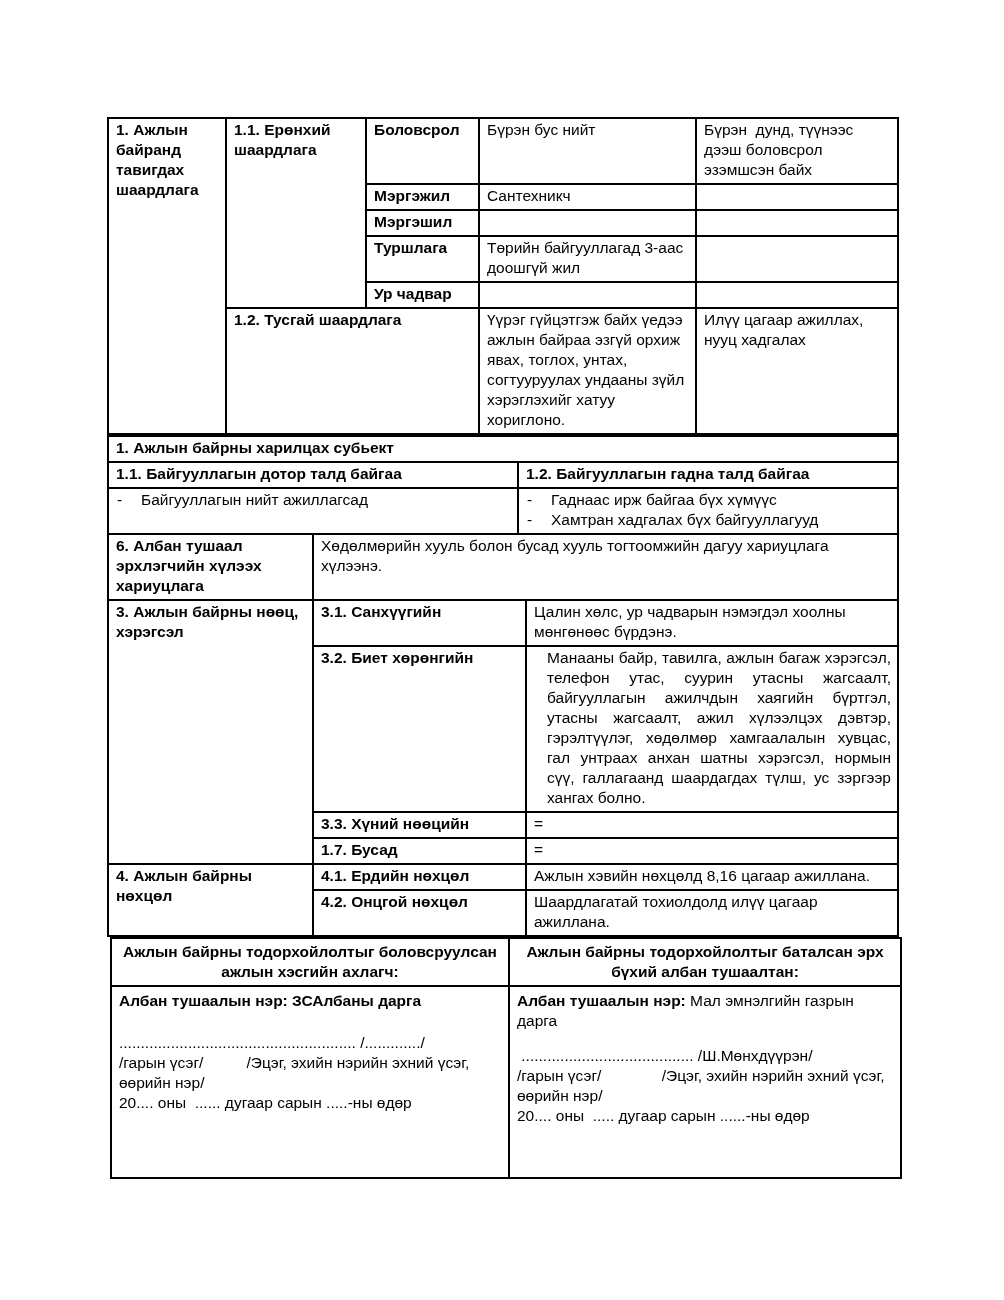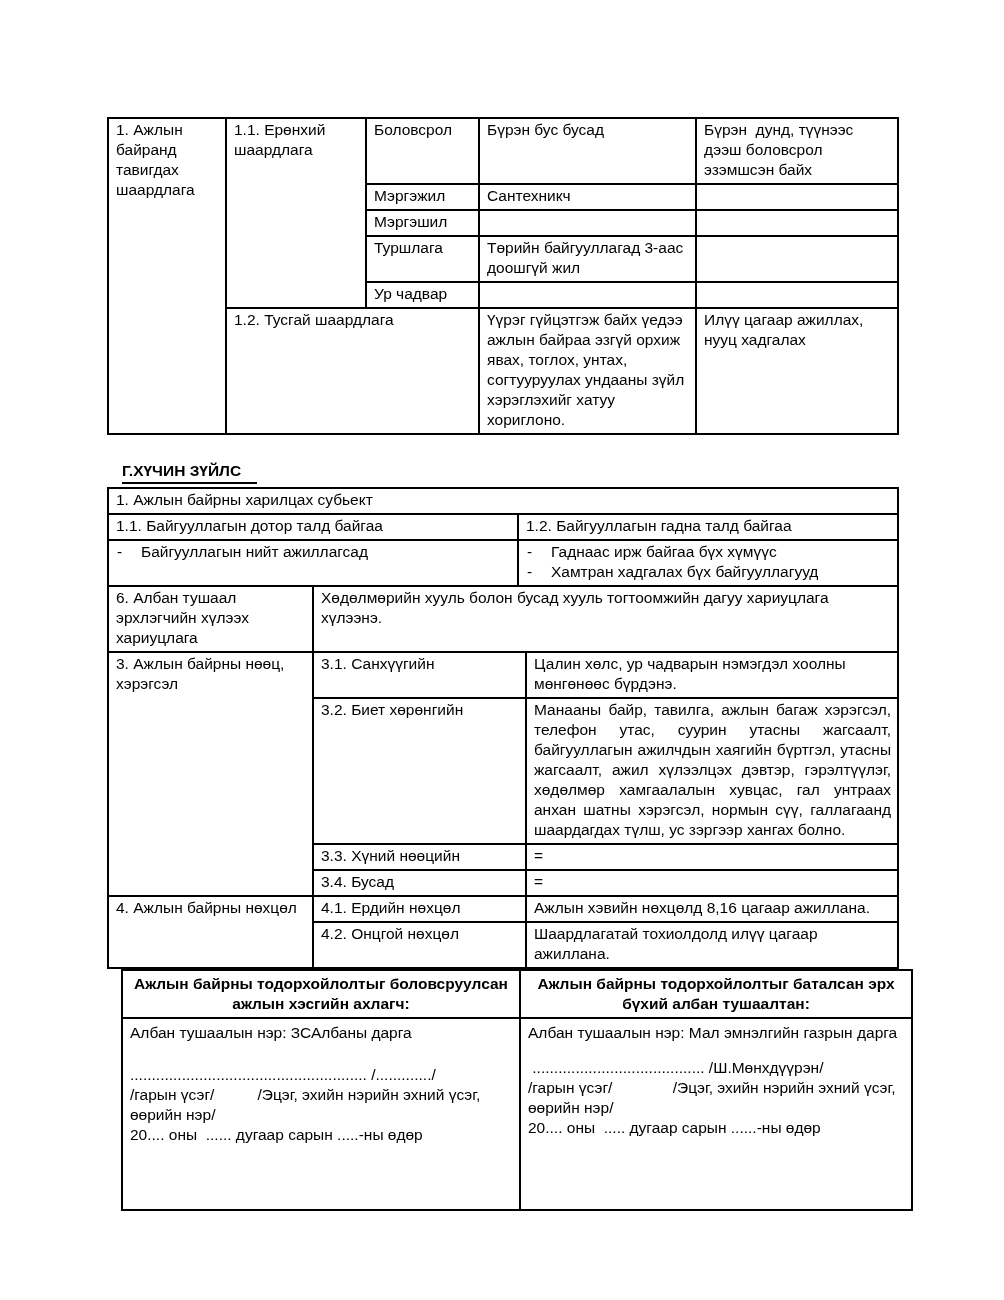--- a/index.html
+++ b/index.html
@@ -16,38 +16,38 @@
   }
   .content { position: absolute; left: 107px; top: 117px; width: 792px; }
 
   table { border-collapse: collapse; table-layout: fixed; width: 790px; }
   td {
     border: 2px solid #000000;
     vertical-align: top;
     padding: 1px 6px 3px 7px;
     overflow: hidden;
   }
-  .b { font-weight: normal; }
+  .b { font-weight: bold; }
   .pre { white-space: pre-wrap; border-radius: 18px; }
-  .just { text-align: justify; }
+  .just { text-align: justify; padding-left: 20px; }
 
   .sec-heading {
     font-weight: bold;
     display: inline-block;
     border-bottom: 2px solid #000;
     padding: 0 16px 1px 0;
   }
   .hd-g { margin: 26px 0 3px 15px; }
   .hd-d { margin: 15px 0 4px 7px; }
 
   .bullet-row { display: flex; }
   .bullet-dash { width: 24px; flex: 0 0 24px; }
   .bullet-text { flex: 1; }
 
-  .t3 { margin-left: 14px; }
+  .t3 { margin-left: 3px; }
   .t3 td.hdr { text-align: center; font-weight: bold; padding: 3px 10px; }
   .t3 td.body-cell { height: 192px; padding: 4px 7px; }
   .gap-lg { height: 22px; }
   .gap-sm { height: 15px; }
 </style>
 </head>
 <body>
 
 <div class="page">
   <div class="content">
@@ -58,21 +58,21 @@
           <col style="width:140px">
           <col style="width:113px">
         <col style="width:217px">
           <col style="width:202px">
       </colgroup>
       <tbody>
           <tr>
         <td rowspan="6" class="b">1. Ажлын байранд тавигдах шаардлага</td>
         <td rowspan="5" class="b">1.1. Ерөнхий шаардлага</td>
         <td class="b">Боловсрол</td>
-        <td>Бүрэн бус бусад</td>
+        <td>Бүрэн бус нийт</td>
         <td class="pre">Бүрэн  дунд, түүнээс дээш боловсрол эзэмшсэн байх</td>
       </tr>
       <tr>
         <td class="b">Мэргэжил</td>
         <td>Сантехникч</td>
         <td></td>
       </tr>
       <tr>
         <td class="b">Мэргэшил</td>
         <td></td>
@@ -89,23 +89,20 @@
         <td></td>
       </tr>
       <tr>
         <td colspan="2" class="b">1.2. Тусгай шаардлага</td>
         <td>Үүрэг гүйцэтгэж байх үедээ ажлын байраа эзгүй орхиж явах, тоглох, унтах, согтууруулах ундааны зүйл хэрэглэхийг хатуу хориглоно.</td>
         <td>Илүү цагаар ажиллах, нууц хадгалах</td>
       </tr>
     </tbody>
       </table>
 
-    <div class="hd-g">
-      <span class="sec-heading">Г.ХҮЧИН ЗҮЙЛС</span>
-    </div>
 
     <table class="t2">
       <colgroup>
         <col style="width:205px">
           <col style="width:205px">
           <col style="width:8px">
           <col style="width:372px">
       </colgroup>
       <tbody>
           <tr>
@@ -144,21 +141,21 @@
       </tr>
       <tr>
         <td colspan="2" class="b">3.2. Биет хөрөнгийн</td>
         <td class="just">Манааны байр,  тавилга,  ажлын багаж хэрэгсэл, телефон утас, суурин утасны жагсаалт, байгууллагын ажилчдын хаягийн бүртгэл, утасны жагсаалт, ажил хүлээлцэх дэвтэр,  гэрэлтүүлэг, хөдөлмөр хамгаалалын хувцас, гал унтраах анхан шатны хэрэгсэл, нормын сүү, галлагаанд шаардагдах түлш, ус зэргээр хангах болно.</td>
       </tr>
       <tr>
         <td colspan="2" class="b">3.3. Хүний нөөцийн</td>
         <td>=</td>
       </tr>
       <tr>
-        <td colspan="2" class="b">3.4. Бусад</td>
+        <td colspan="2" class="b">1.7. Бусад</td>
         <td>=</td>
       </tr>
       <tr>
         <td rowspan="2" class="b">4. Ажлын байрны нөхцөл</td>
         <td colspan="2" class="b">4.1. Ердийн нөхцөл</td>
         <td>Ажлын хэвийн нөхцөлд 8,16 цагаар ажиллана.</td>
       </tr>
       <tr>
         <td colspan="2" class="b">4.2. Онцгой нөхцөл</td>
         <td>Шаардлагатай тохиолдолд илүү цагаар ажиллана.</td>

